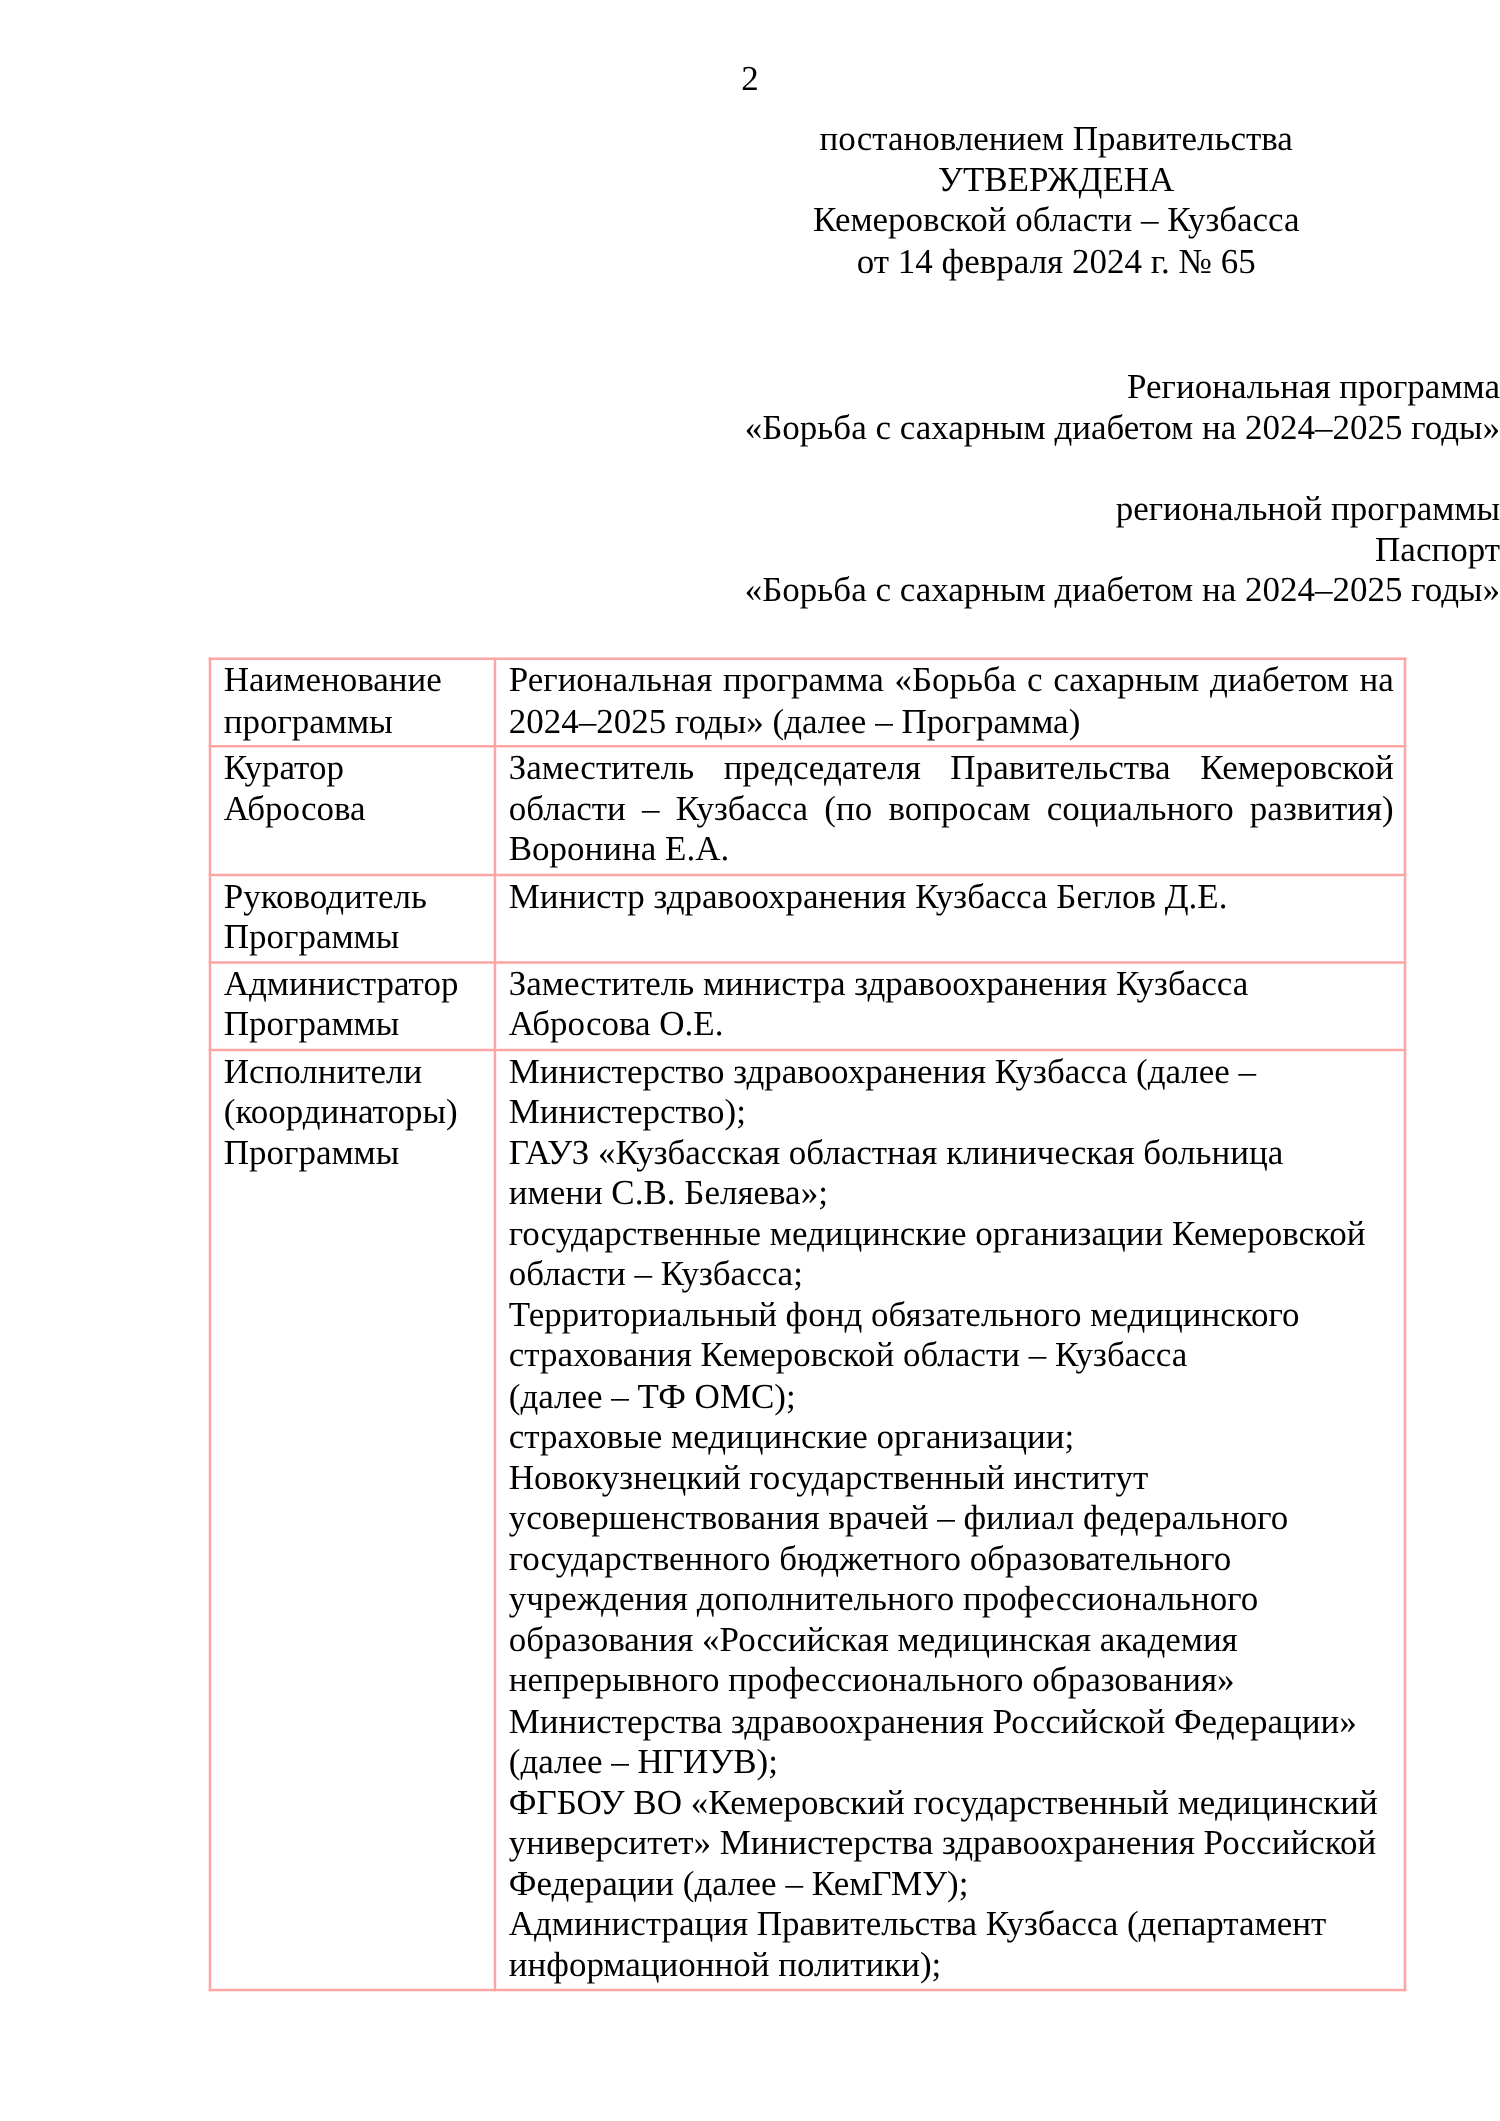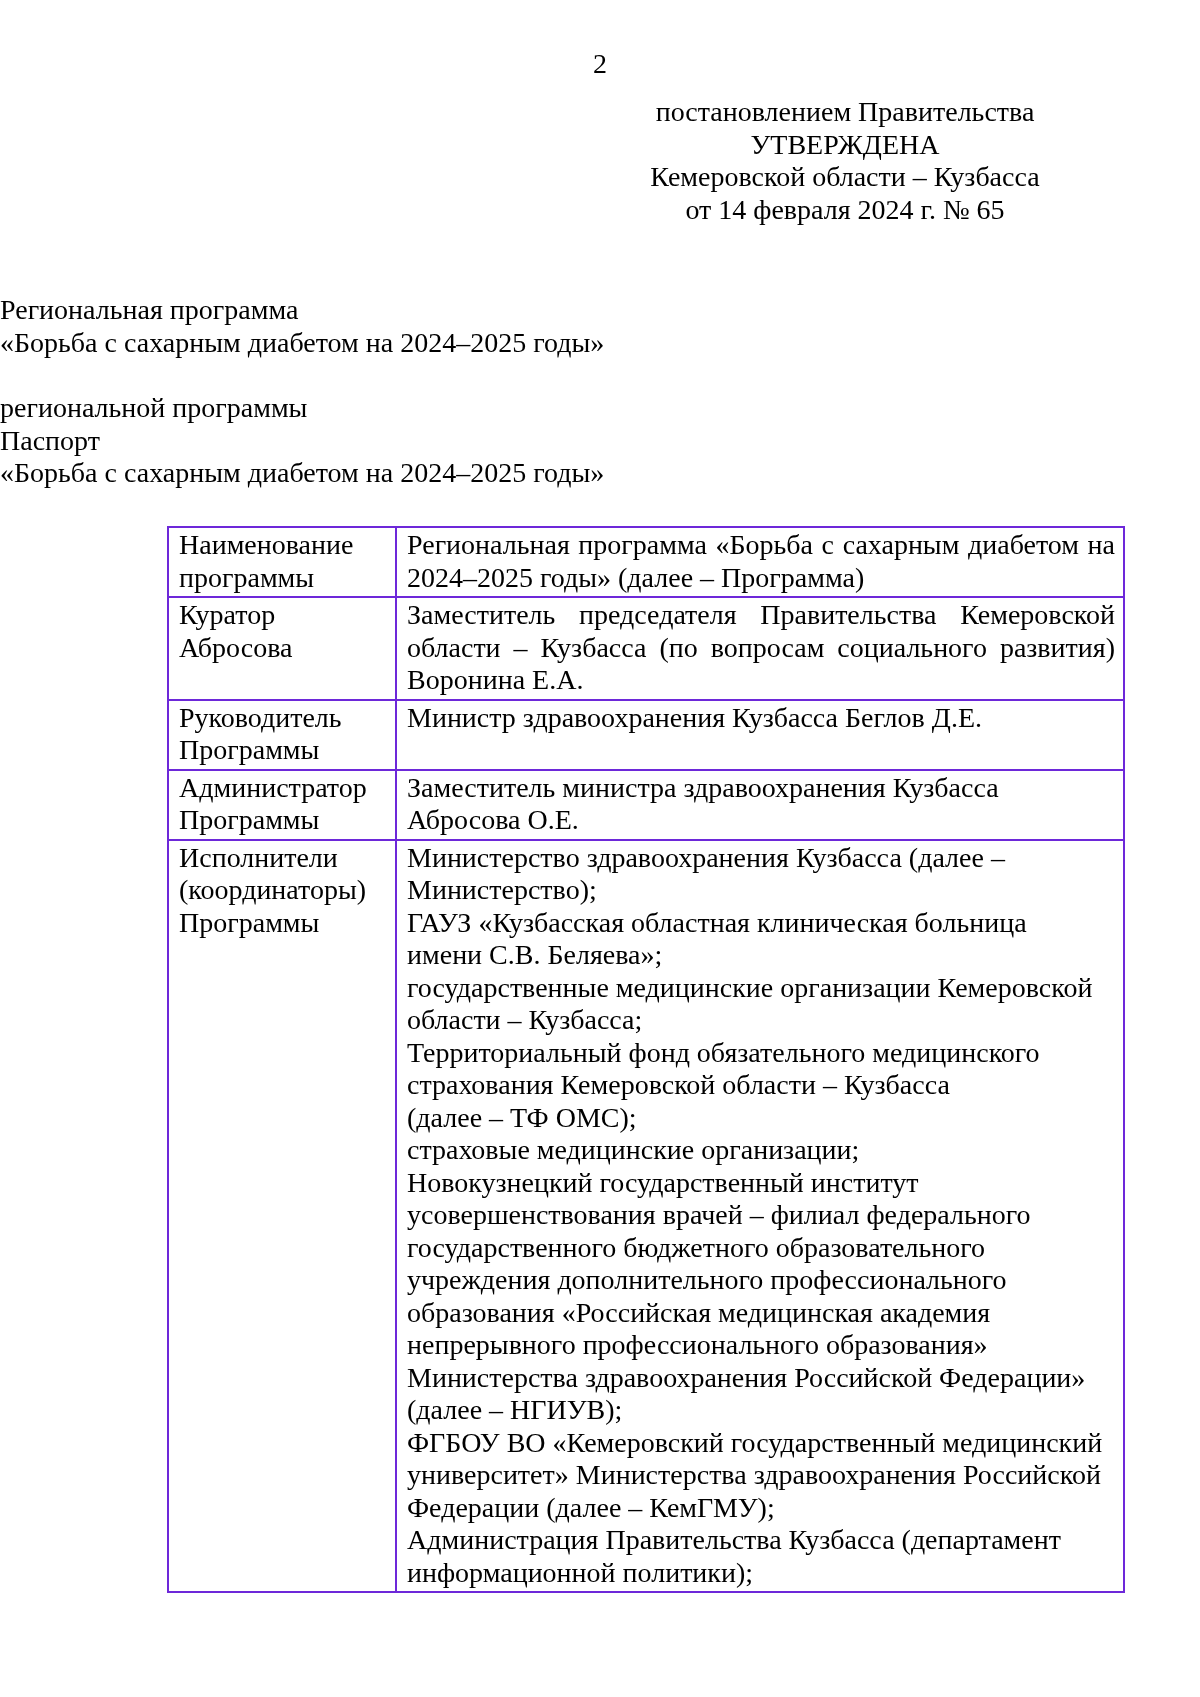--- a/index.html
+++ b/index.html
@@ -27,33 +27,33 @@
     top: 96px;
     right: 155px;
     width: 400px;
     text-align: center;
   }
   .title-block {
     position: absolute;
     top: 294px;
     left: 0;
     width: 100%;
-    text-align: left;
+    text-align: right;
   }
   .passport-heading { margin-top: 33px; }
   .doc-table {
     position: absolute;
     top: 526px;
     left: 167px;
     width: 958px;
     border-collapse: collapse;
     table-layout: fixed;
   }
   .doc-table td {
-    border: 2px solid #6d28d9;
+    border: 2px solid #fca5a5;
     vertical-align: top;
     padding: 1px 8px 2px 10px;
   }
   .doc-table .col-label { width: 228px; }
   .doc-table tr:nth-child(1) { height: 64px; }
   .doc-table tr:nth-child(2) { height: 98px; }
   .doc-table tr:nth-child(3) { height: 66px; }
   .doc-table tr:nth-child(4) { height: 64px; padding-left: 48px; }
   .doc-table tr:nth-child(5) { height: 752px; }
   .cell-value.justify { text-align: justify; }

